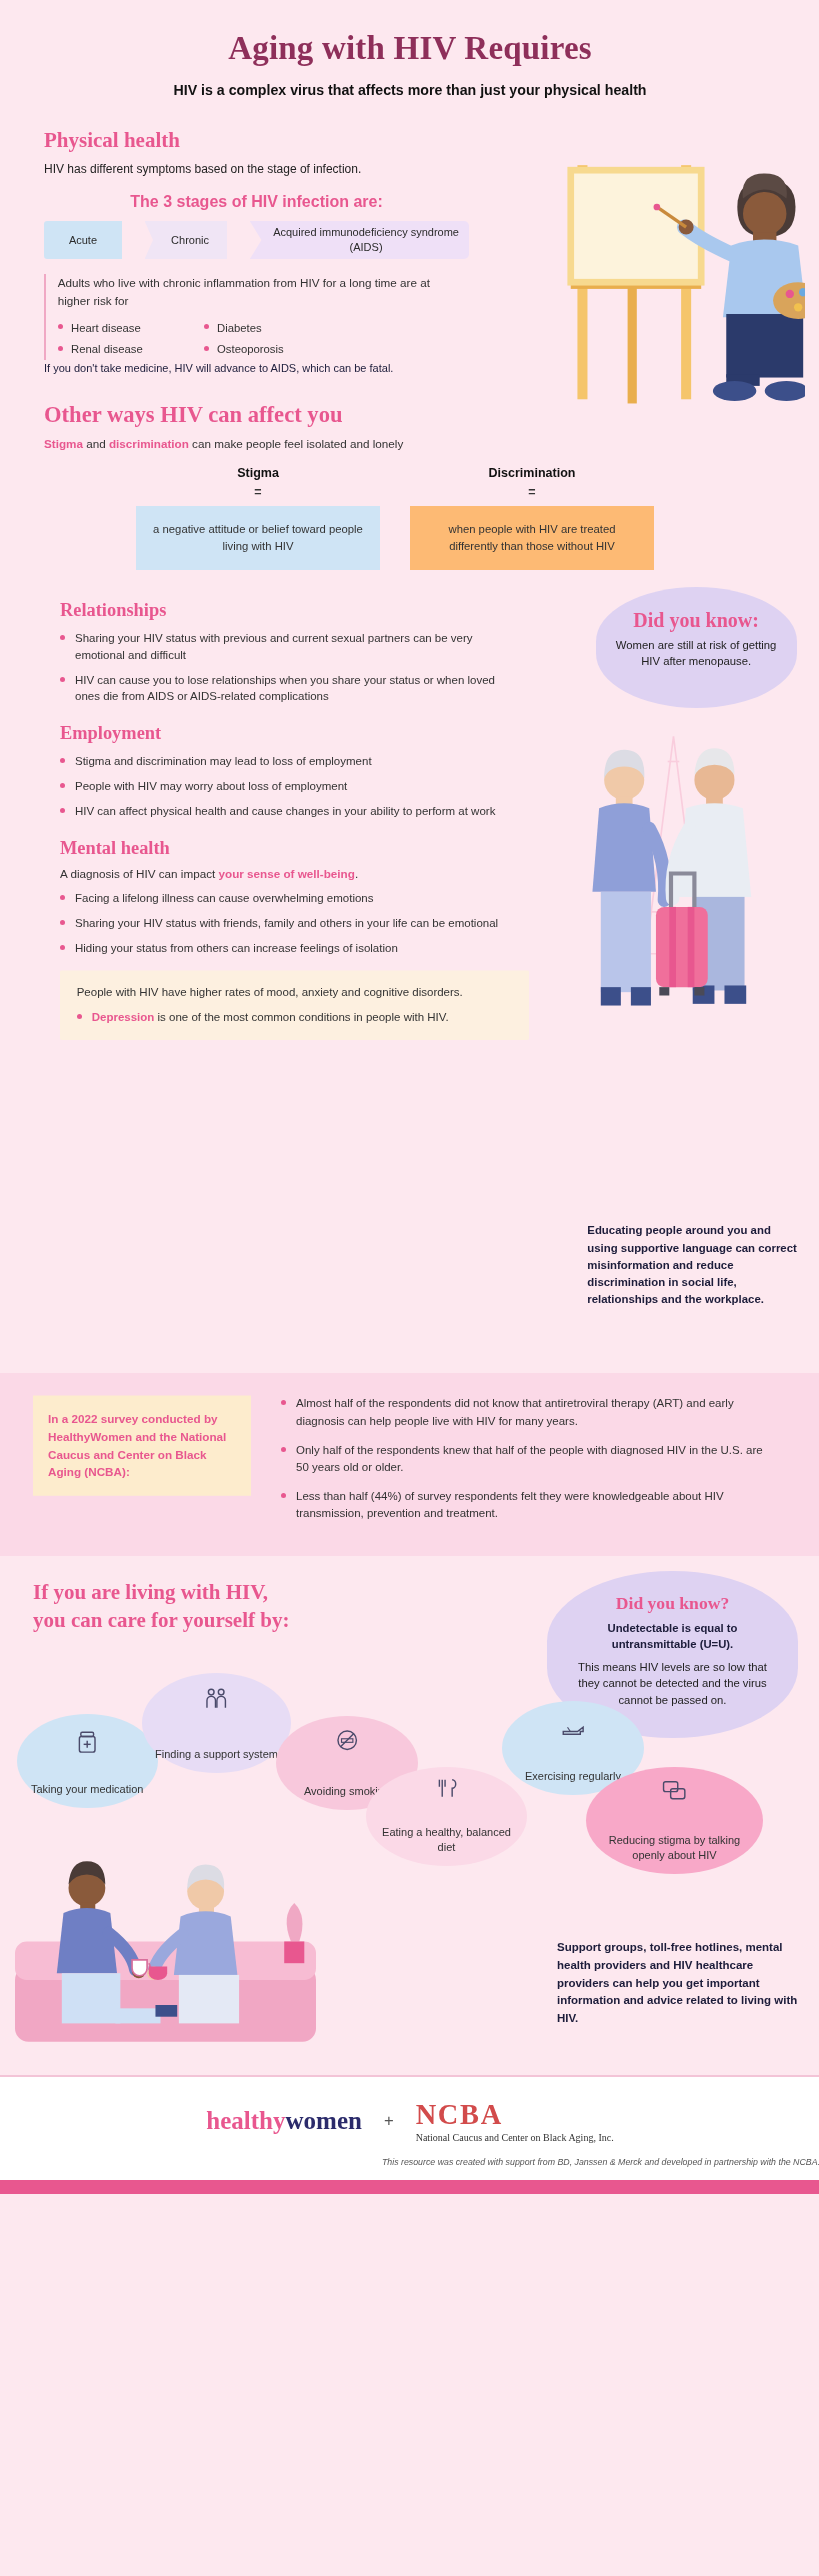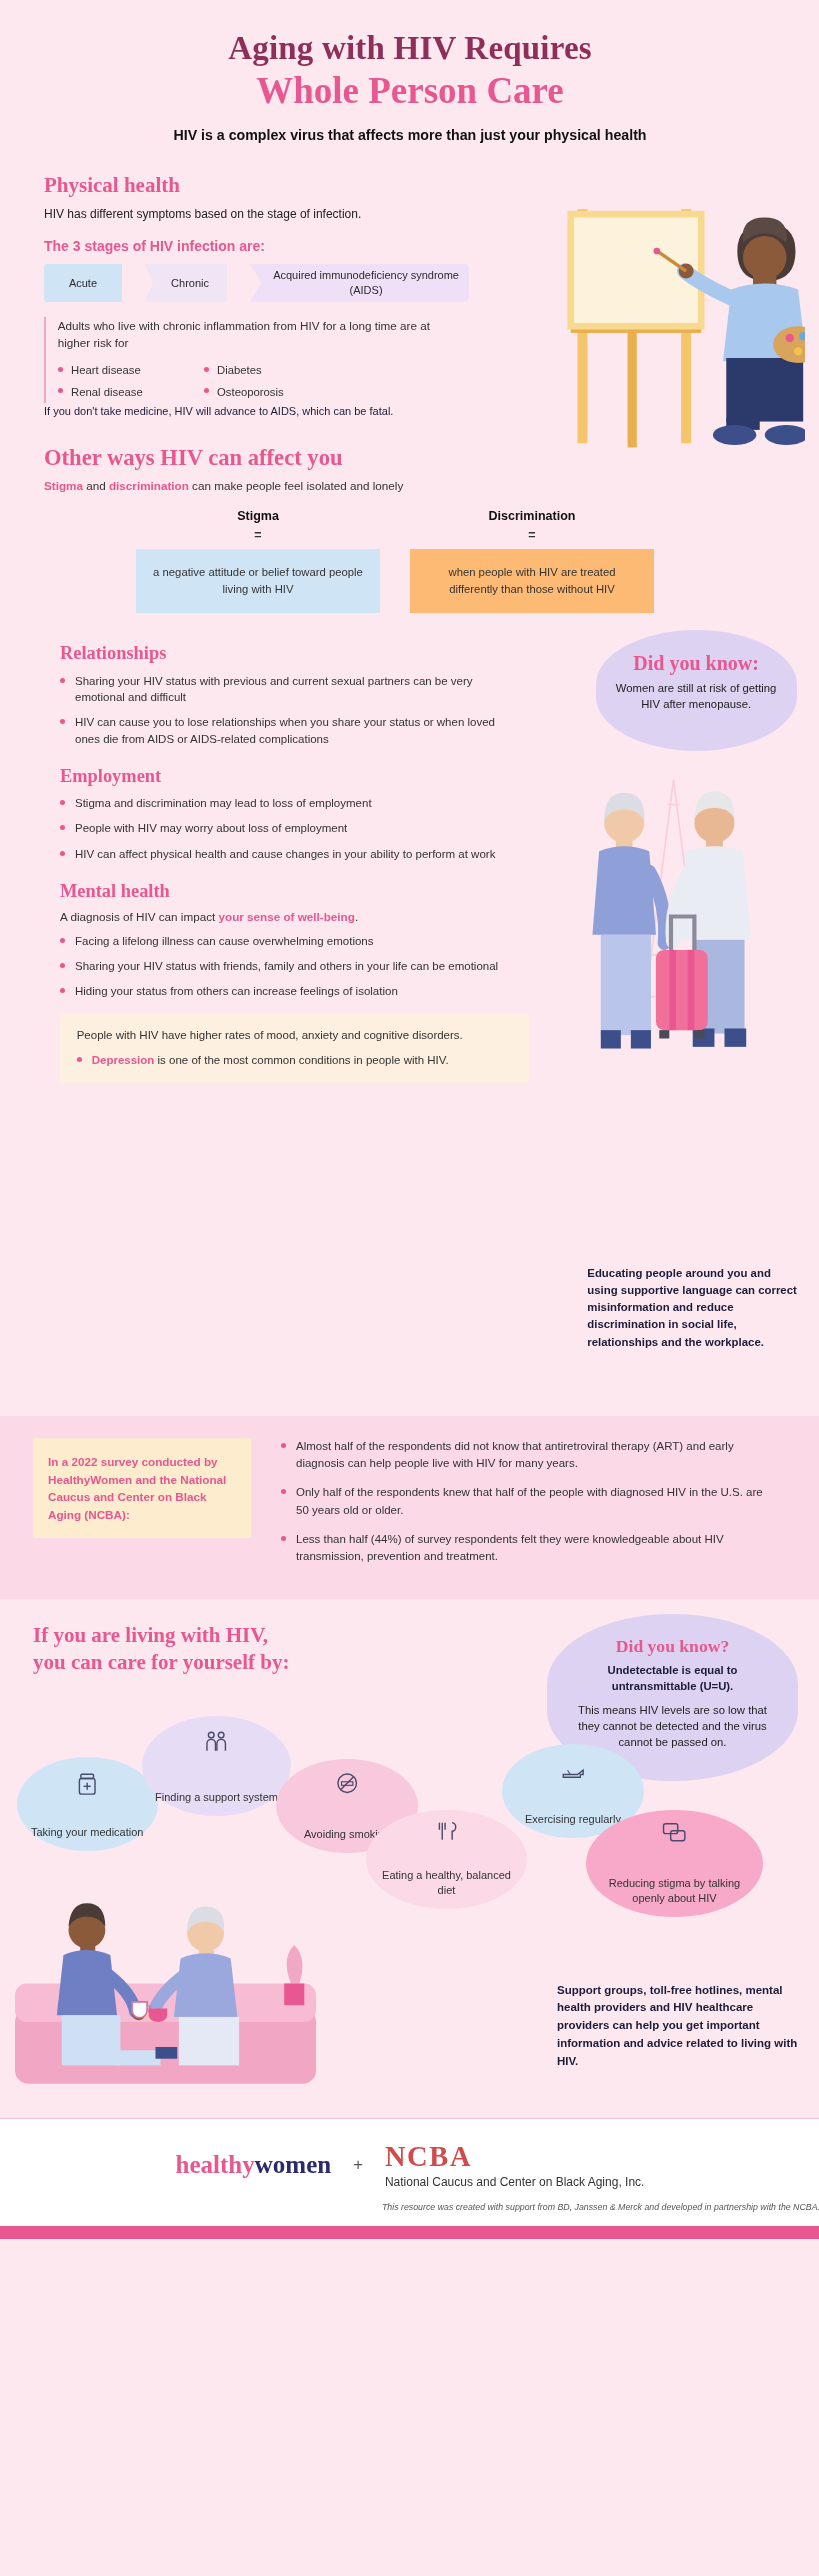--- a/index.html
+++ b/index.html
@@ -26,21 +26,21 @@
   }
 
   
   .sec-physical { position:relative; padding: 22px 0 20px 0; background:#fde8ef; }
   .col-left { width: 469px; padding-left: 44px; }
   .sec-title-pink {
     font-family:"Liberation Serif", serif; font-weight:bold;
     font-size:21px; color:#e8578f;
   }
   .body-text { font-size:12px; line-height:1.5; color:#222; margin-top:6.7px; }
-  .lbl-stages { color:#e8578f; font-weight:bold; font-size:14px; margin-top:15px; }
+  .lbl-stages { color:#e8578f; font-weight:bold; font-size:16px; margin-top:15px;text-align:center; }
 
   .stages { display:flex; align-items:stretch; margin-top:10px; height:38px;gap:31px; }
   .stage {
     display:flex; align-items:center; justify-content:center;
     font-size:11px; color:#2b2b2b; position:relative;
   }
   .stage.acute { background:#cfe4f5; width:90px; border-radius:3.3px 0 0 3.3px; }
   .stage.chronic { background:#f0e5f5; width:94px; margin-left:-8.4px; clip-path: polygon(0 0, 100% 0, 100% 100%, 0 100%, 8.4px 50%); padding-left:8.4px;}
   .stage.aids {
     background:#efe0f7; width:251px; margin-left:-8.4px; text-align:center;
@@ -181,34 +181,33 @@
   
   .footer { background:#ffffff; padding:22px 0 13.4px 0; text-align:right; }
   .logos { display:flex; align-items:center; justify-content:center; gap:22px; }
   .hw-logo { font-family:"Liberation Serif", serif; font-size:25px; }
   .hw-logo .a { color:#e8578f; font-weight:bold; }
   .hw-logo .b { color:#2b2b6b; font-weight:bold; }
   .plus { font-size:16.7px; color:#555; }
   .ncba { display:flex; flex-direction:column; align-items:flex-start;}
   .ncba-mark { font-family:"Liberation Serif", serif; font-weight:bold; font-size:28.4px; letter-spacing:1.7px;}
   .ncba-mark .r { color:#d24b4b; }
-  .ncba-sub { font-size:12px; color:#333; margin-top:1.7px;}
+  .ncba-sub { font-size:10px; color:#333; margin-top:1.7px;font-family:Liberation Serif, serif;}
   .footer-note { font-size:8.8px; color:#555; margin-top:13.4px; font-style:italic;}
   .footer-bar { height:13.4px; background:#e8578f; }
 
   .divider-line { height:1.7px; background:#f3c4d7; }
 </style>
 </head>
 <body>
 
 <div class="page">
 
   <div class="header">
     <div class="h-line1">Aging with HIV Requires</div>
-    <div class="h-line2">Whole Person Care</div>
     <div class="h-sub">HIV is a complex virus that affects more than just your physical health</div>
   </div>
 
   <div class="sec-physical">
 
     <svg class="art-easel" viewBox="0 0 380 360">
 
       <rect x="108" y="60" width="12" height="280" fill="#f5c56b"></rect>
       <rect x="232" y="60" width="12" height="280" fill="#f5c56b"></rect>
       <rect x="168" y="200" width="11" height="145" fill="#e9ae4d"></rect>

